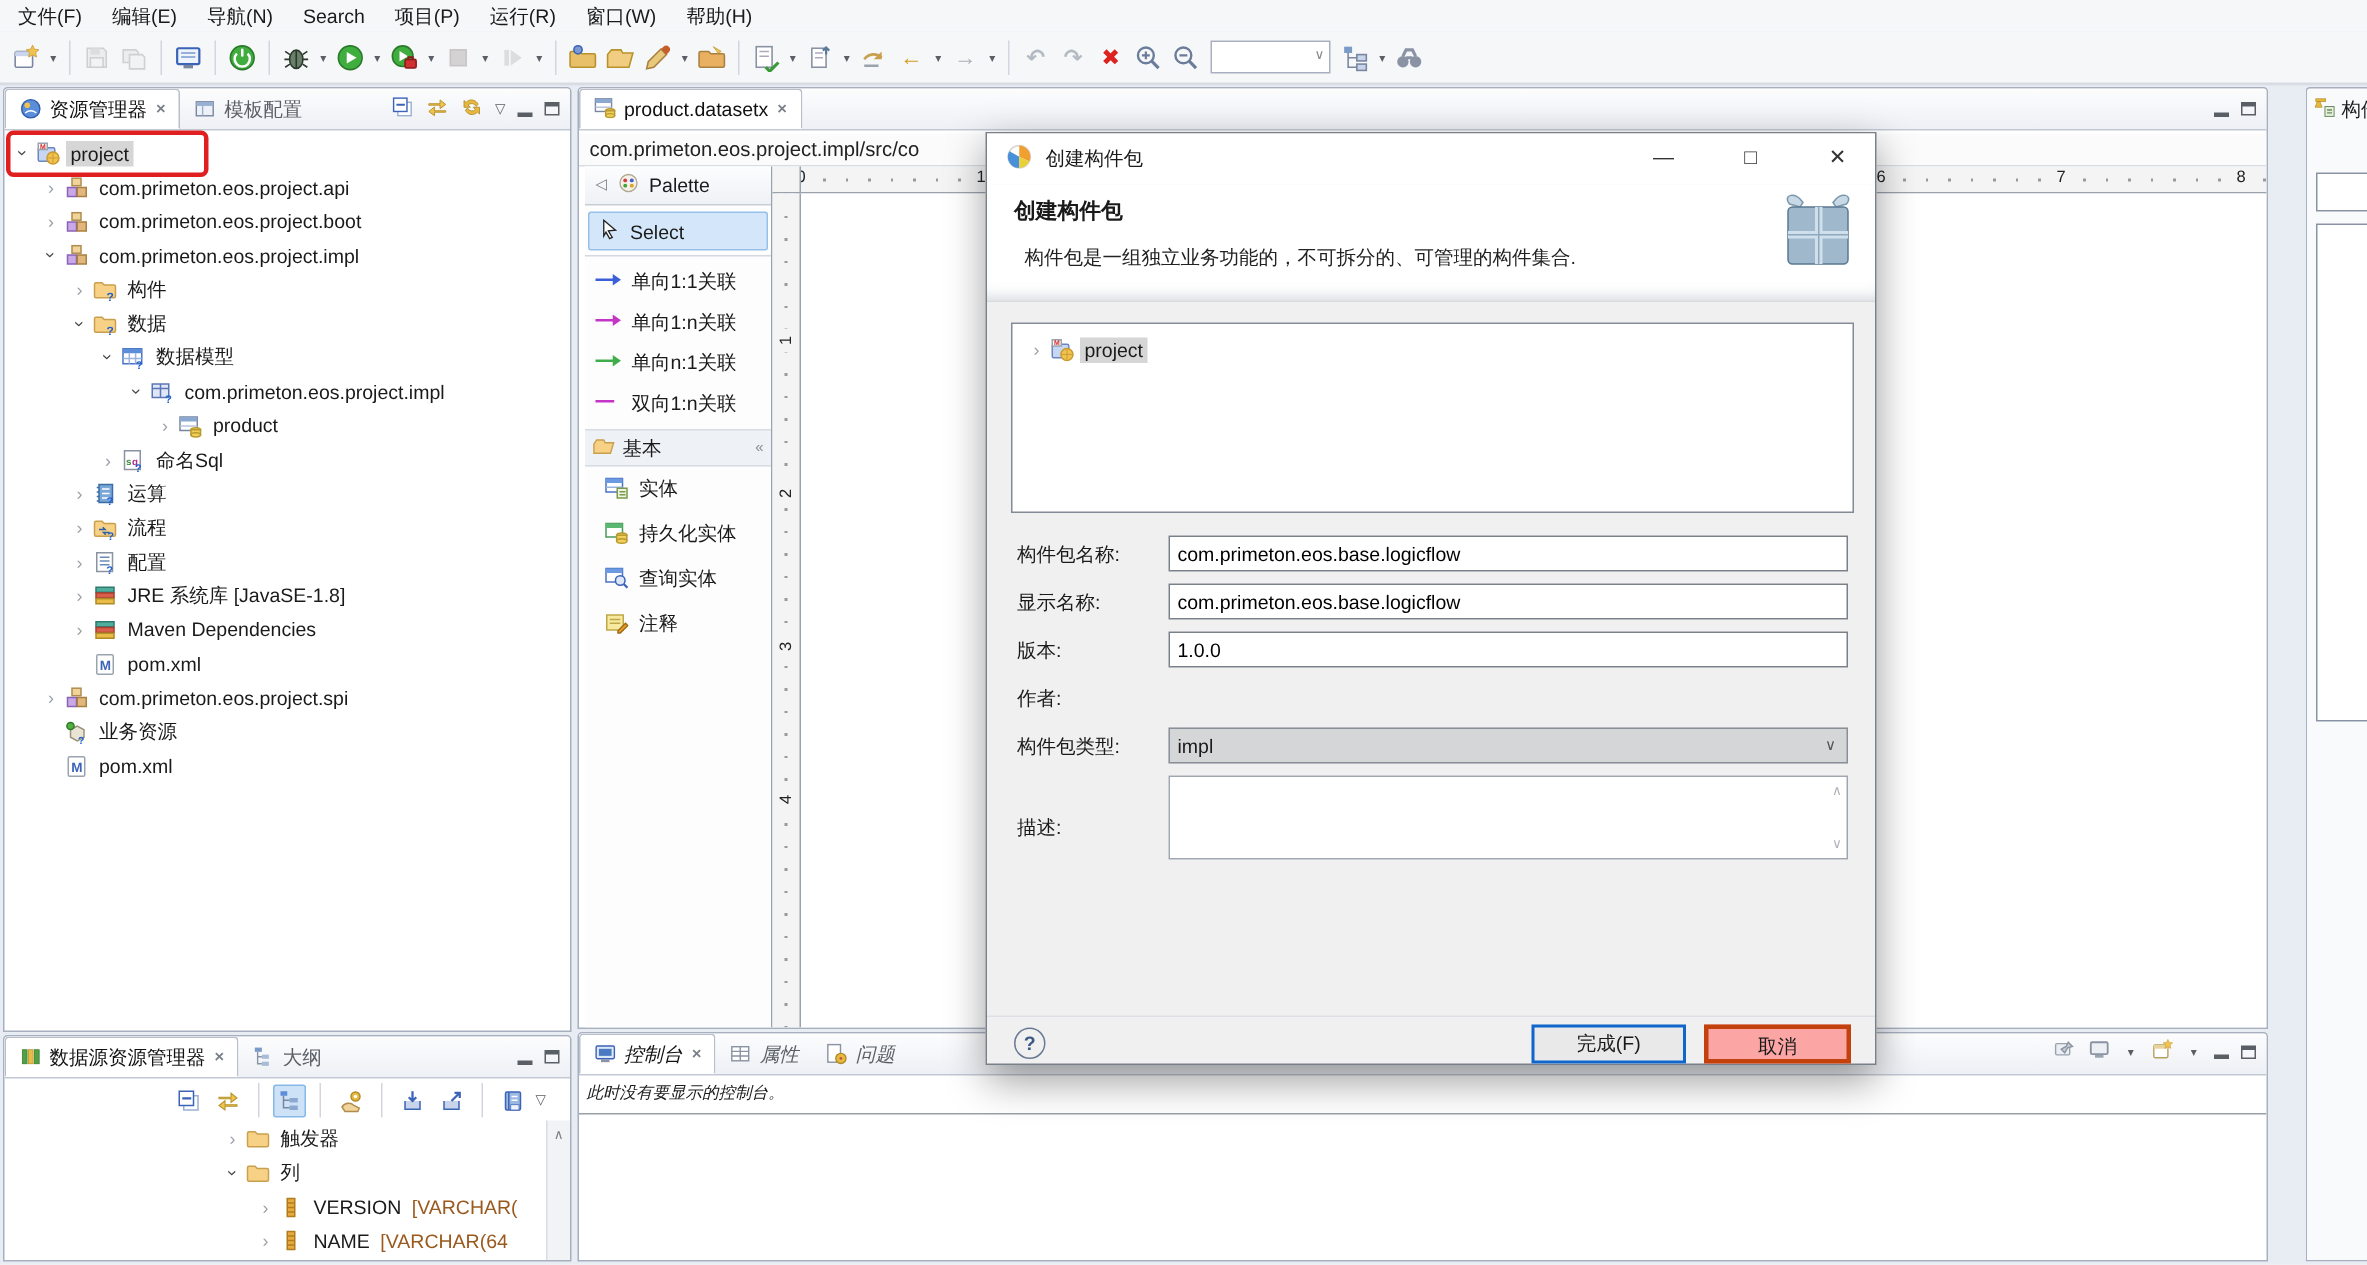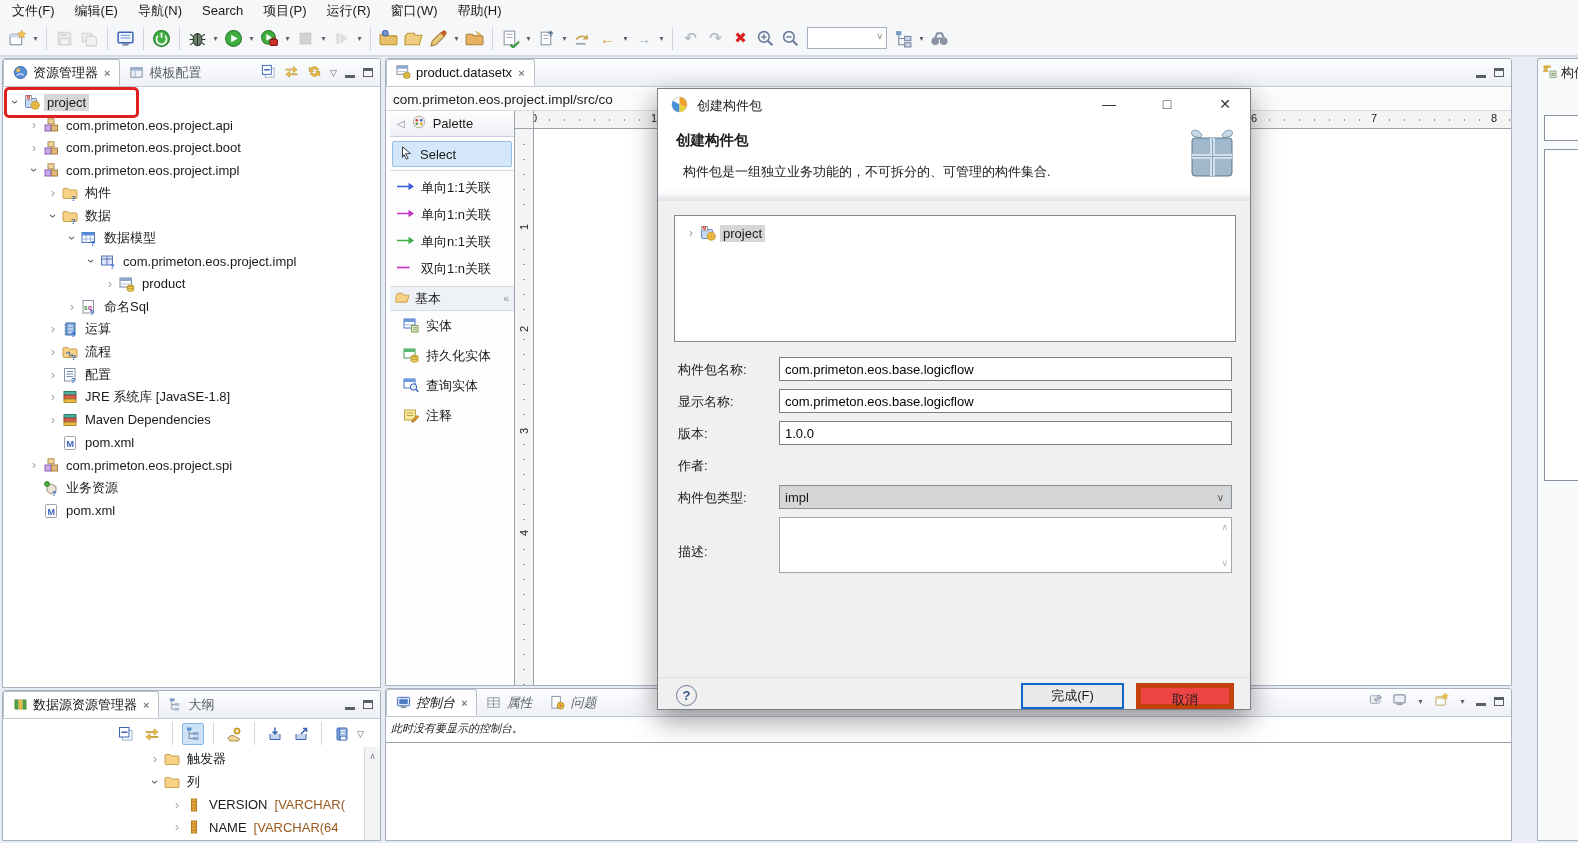--- a/index.html
+++ b/index.html
@@ -84,21 +84,21 @@
 .flabel { width:101px; padding-top:4px; }
 .fctl { flex:1; }
 input.fin { width:100%; height:24px; border:1px solid #7a8088; background:#fff; font:13px "Liberation Sans","DejaVu Sans",sans-serif; padding:0 5px; }
 input.fin.focused { border:2px solid #2f7fe0; }
 .combo { width:100%; height:24px; background:#d5d6d8; border:1px solid #8a9098; display:flex; align-items:center; padding:0 5px; position:relative; }
 .combo .cv { position:absolute; right:7px; font-size:10px; color:#555; }
 .dtext { width:100%; height:56px; background:#fff; border:1px solid #a0a6b0; position:relative; }
 .dtext .sc { position:absolute; right:3px; font-size:9px; color:#b0b4ba; }
 .dlg-sep { position:absolute; left:0; top:588px; width:100%; border-top:1px solid #dcdfe4; }
 .dlg-help { position:absolute; left:18px; top:596px; width:21px; height:21px; border:1px solid #6a7a95; border-radius:50%; color:#3a5a85; font-weight:bold; text-align:center; line-height:19px; }
-.btn { position:absolute; top:594px; height:26px; background:#ef4444; border:5px solid #c2410c; text-align:center; line-height:24px; font-size:13px; }
+.btn { position:absolute; top:594px; height:26px; background:#fca5a5; border:3px solid #c2410c; text-align:center; line-height:24px; font-size:13px; }
 .btn.default { border:2px solid #1166cc; line-height:22px; background:#e9e9e9; }
 
 
 .ds-toolbar { position:absolute; top:28px; left:0; right:16px; height:29px; display:flex; justify-content:flex-end; align-items:center; gap:4px; }
 .ds-toolbar svg { width:16px; height:16px; }
 .dsbtn { width:22px; height:22px; display:flex; align-items:center; justify-content:center; border-radius:2px; }
 .dsbtn.selected { background:#cde2f7; border:1px solid #86b8e8; }
 .ds-scroll { position:absolute; right:0; top:56px; bottom:0; width:16px; background:#f2f3f5; border-left:1px solid #d8dce3; text-align:center; }
 .ds-scroll span { font-size:9px; color:#7a7f88; }
 .console-msg { position:absolute; left:5px; top:32px; font-size:11px; }

